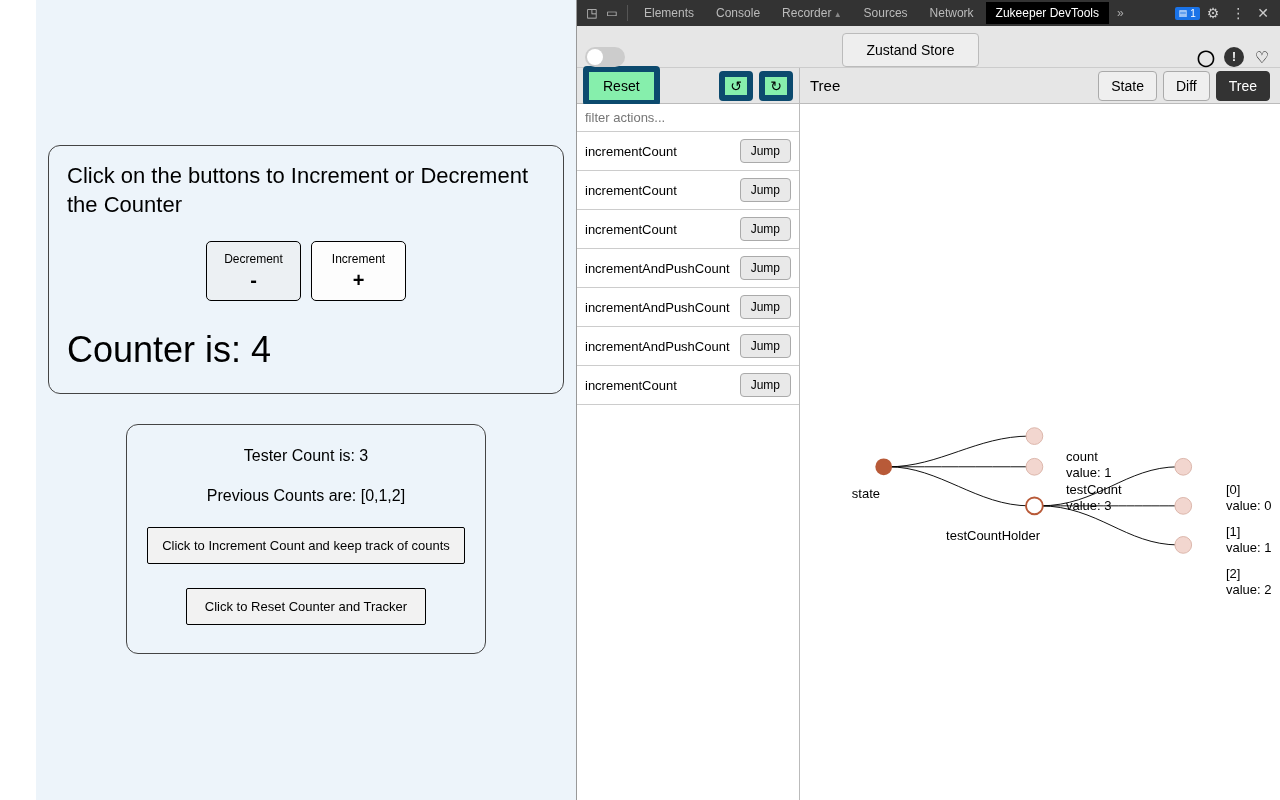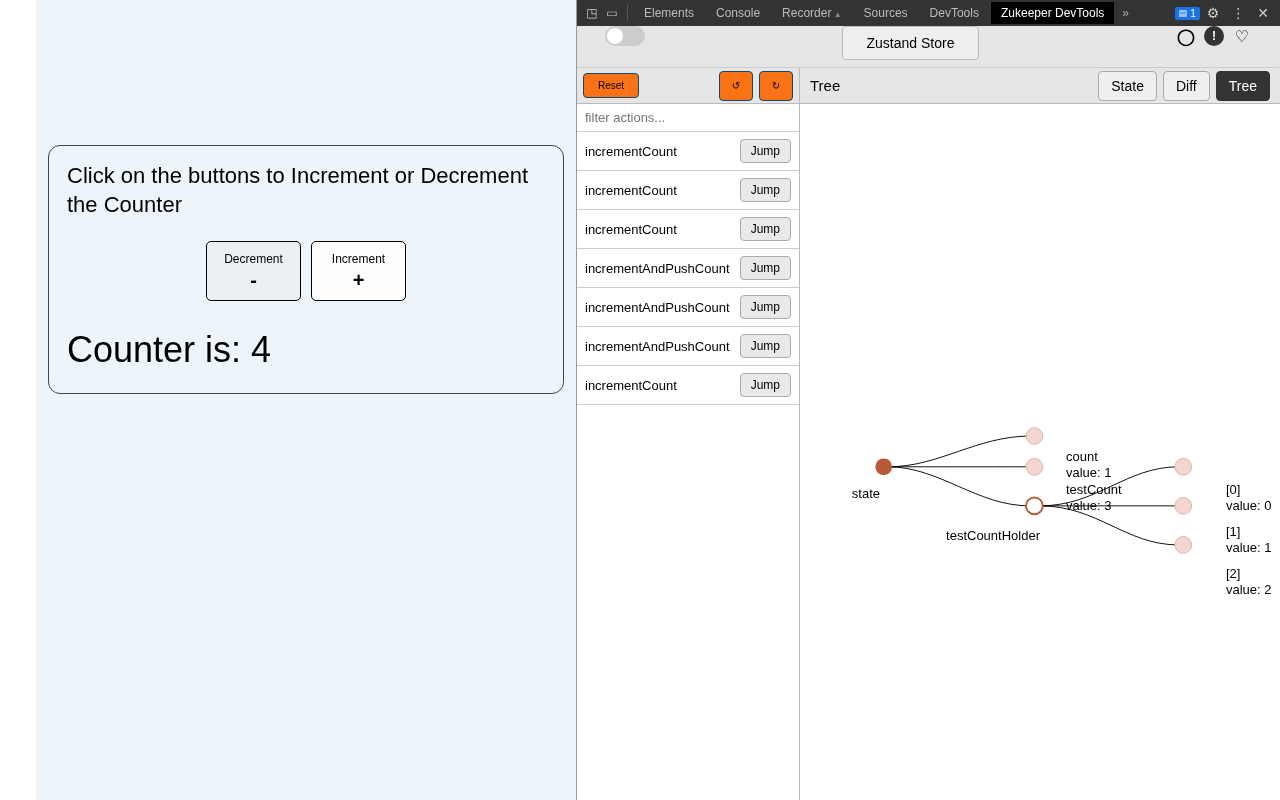--- a/index.html
+++ b/index.html
@@ -42,21 +42,21 @@
   .dt-tab.active { background:#000; color:#fff; }
   .dt-tab.recorder::after{content:" ▲"; font-size:8px; color:#888;}
   .dt-spacer { flex:1; }
   .dt-chevrons{color:#aaa; padding:0 6px;}
   .dt-badge { background:#1a73e8; color:#fff; padding:1px 4px; font-size:10px; border-radius:2px; display:inline-flex; align-items:center; gap:3px;}
   .dt-badge::before{content:"\25A4"; font-size:9px;}
   .dt-ctl { color:#ccc; padding:0 5px; cursor:pointer; font-size:14px;}
 
   .store-bar {
     height: 42px; background:#e6e6e6; border-bottom:1px solid #ccc;
-    display:flex; align-items:flex-start; padding: 0 28px;
+    display:flex; align-items:flex-end; padding: 0 8px;
   }
   .toggle-pill {
     width:40px; height:20px; border-radius:20px; background:#ccc; position:relative; cursor:pointer;
   }
   .toggle-pill::after{
     content:""; width:16px;height:16px;border-radius:50%; background:#fff; position:absolute; top:2px; left:2px;
   }
   .store-btn{
     margin: 0 auto; padding:8px 24px; border:1px solid #bbb; border-radius:4px; background:#eee; cursor:pointer; font-size:14px;
   }
@@ -67,21 +67,21 @@
 
   
   .actions-col {
     width: 223px; border-right:1px solid #bbb; background:#fff; display:flex; flex-direction:column;
   }
   .actions-toolbar{
     height:36px; background:#e6e6e6; border-bottom:1px solid #bbb;
     display:flex; align-items:center; padding:4px 6px; gap:6px;
   }
   .reset-btn, .round-btn{
-    border:1px solid #0c4a6e; border-radius:4px; background:#f97316; cursor:pointer; font-size:10px;
+    border:6px solid #0c4a6e; border-radius:4px; background:#86efac; cursor:pointer; font-size:14px;
   }
   .reset-btn{ padding:6px 14px;}
   .tb-spacer{flex:1;}
   .round-btn{ width:34px; height:30px; display:flex;align-items:center;justify-content:center;}
   .filter-input{
     height:28px; width:100%; border:none; border-bottom:1px solid #ccc; padding:4px 8px; font-size:13px; outline:none; color:#1d4ed8;
   }
   .action-list{ }
   .action-row{
     height:39px; border-bottom:1px solid #ccc; display:flex; align-items:center; justify-content:space-between;
@@ -120,33 +120,39 @@
         <span class="sign">-</span>
       </button>
       <button class="sq-btn light">
         <span>Increment</span>
         <span class="sign">+</span>
       </button>
     </div>
     <div class="counter-val">Counter is: 4</div>
   </div>
 
+  <div class="card card-bottom">
+    <p>Tester Count is: 3</p>
+    <p>Previous Counts are: [0,1,2]</p>
+    <button class="wide-btn">Click to Increment Count and keep track of counts</button>
+    <button class="wide-btn" style="width:240px;margin-bottom:6px;">Click to Reset Counter and Tracker</button>
+  </div>
 </div>
 
 <div class="devtools">
 
   <div class="dt-tabbar">
     <span class="mini-icon">◳</span>
     <span class="mini-icon">▭</span>
     <span style="width:1px;height:16px;background:#555;margin:0 4px;"></span>
     <span class="dt-tab">Elements</span>
     <span class="dt-tab">Console</span>
     <span class="dt-tab recorder">Recorder</span>
     <span class="dt-tab">Sources</span>
-    <span class="dt-tab">DevTools</span>
+    <span class="dt-tab">Network</span>
     <span class="dt-tab active">Zukeeper DevTools</span>
     <span class="dt-chevrons">»</span>
     <span class="dt-spacer"></span>
     <span class="dt-badge">
         <span>1</span>
       </span>
     <span class="dt-ctl">⚙</span>
     <span class="dt-ctl">⋮</span>
     <span class="dt-ctl">✕</span>
   </div>

